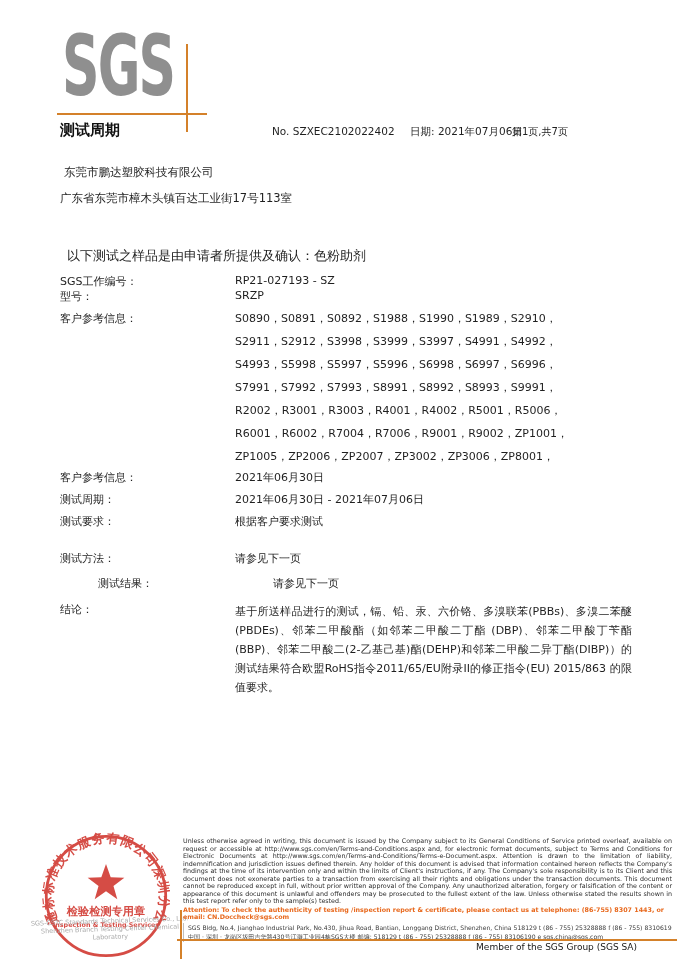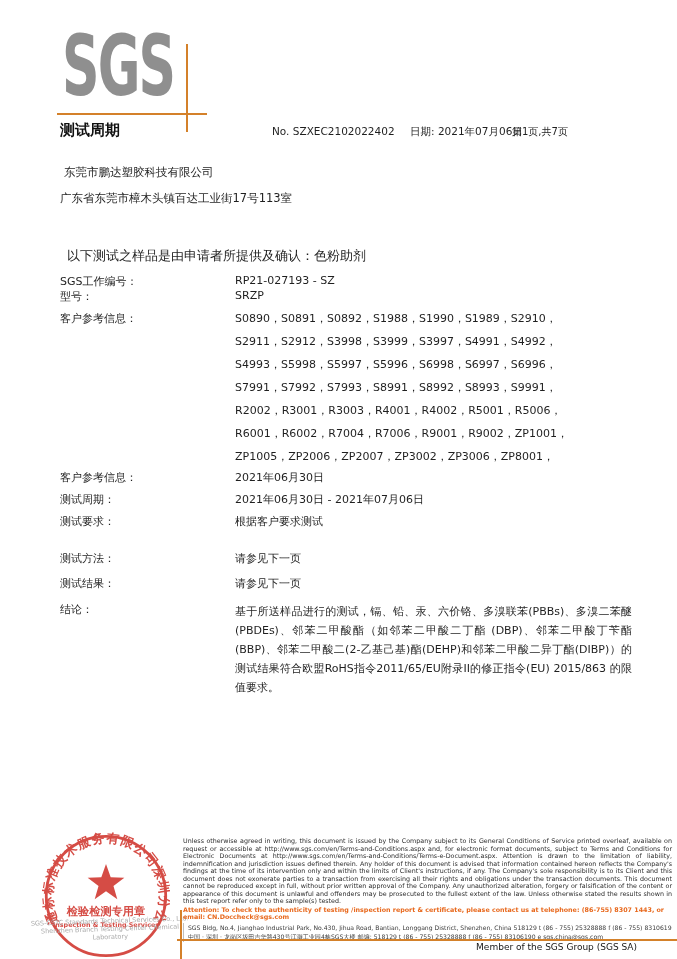--- a/index.html
+++ b/index.html
@@ -33,21 +33,21 @@
   .row .value{flex:1;}
   .row-jobno{}
   .row-model{margin-bottom:3px;}
   .row-ref .value div{line-height:23px;}
   .row-ref{margin-bottom:2px;}
   .row-ref .label{line-height:23px;}
   .row-received{margin-bottom:7px;}
   .row-period{margin-bottom:7px;}
   .row-req{margin-bottom:22px;}
   .row-method{margin-bottom:10px;}
-  .row-result{margin-bottom:11px;}
+  .row-result{margin-bottom:11px;margin-left:38px;}
   .row-conclusion .value{line-height:19px; text-align:justify;}
   
   .stamp{position:absolute; left:42px; top:832px; width:128px; height:128px; opacity:.88;}
   .stamp-company{
     position:absolute; left:24px; top:917px; width:172px; text-align:center;
     font-size:6.5px; line-height:8px; color:#a8a8a8; transform:rotate(-2deg);
   }
   .fine-print{position:absolute; left:183px; top:837px; width:489px;}
   .disclaimer{
     margin:0; font-size:6.35px; line-height:7.55px; text-align:justify; color:#2d2d2d;

